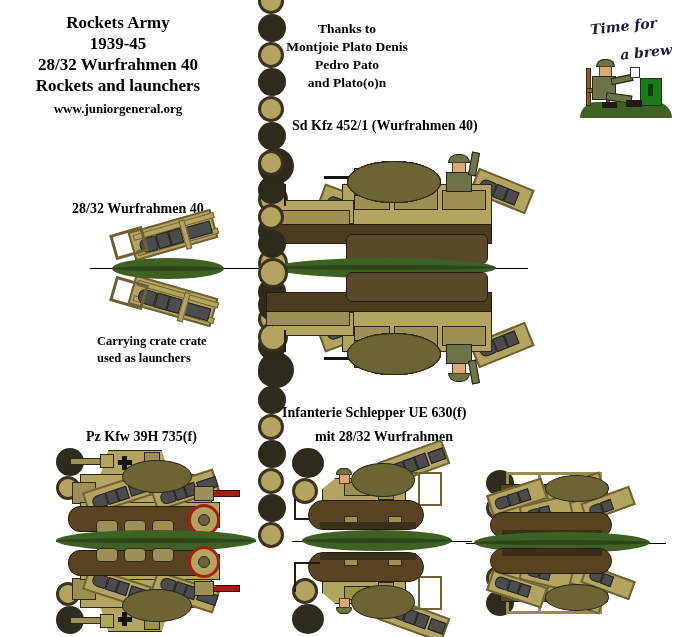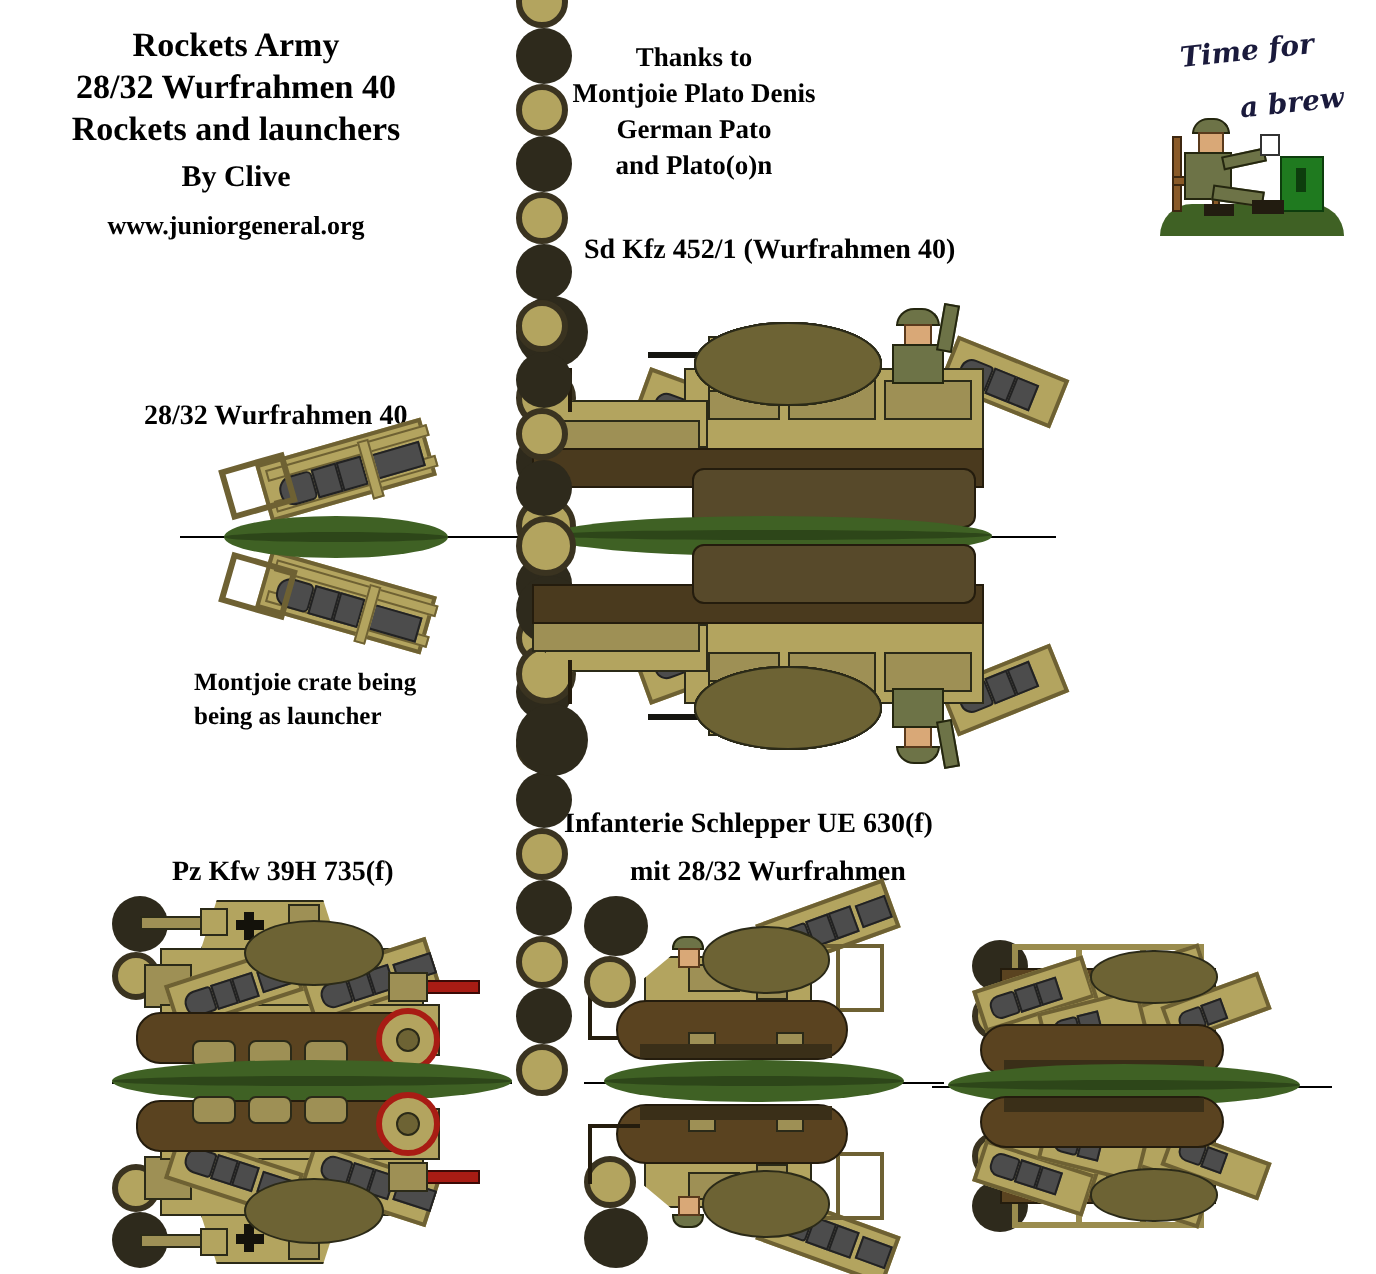--- a/index.html
+++ b/index.html
@@ -49,30 +49,30 @@
 
   .flat{position:absolute;box-sizing:border-box;}
 </style>
 </head>
 <body>
 
 <div class="sheet">
 
   <div class="title-block">
     <div class="t1">Rockets Army</div>
+    <div class="t1">1939-45</div>
     <div class="t1">28/32 Wurfrahmen 40</div>
     <div class="t1">Rockets and launchers</div>
-    <div class="t2">By Clive</div>
     <div class="t3">www.juniorgeneral.org</div>
   </div>
 
   <div class="credits">
     <div>Thanks to</div>
     <div>Montjoie Plato Denis</div>
-    <div>German Pato</div>
+    <div>Pedro Pato</div>
     <div>and Plato(o)n</div>
   </div>
 
   <div class="fig" style="left:578px;top:12px;width:110px;height:105px;">
     <div class="brew" style="left:12px;top:6px;">Time for</div>
     <div class="brew" style="left:42px;top:32px;">a brew</div>
 
     <div class="pc" style="left:2px;top:90px;width:92px;height:16px;background:#3f6124;border-radius:46px 46px 0 0;"></div>
 
     <div class="pc" style="left:8px;top:56px;width:5px;height:38px;background:#8a5a28;border:1px solid #3d2710;"></div>
@@ -89,22 +89,22 @@
     <div class="pc" style="left:52px;top:55px;width:10px;height:11px;background:#ffffff;border:1px solid #333;"></div>
     <div class="pc" style="left:28px;top:82px;width:26px;height:8px;background:#6d7347;border:1px solid #24260f;transform:rotate(8deg);"></div>
     <div class="pc" style="left:48px;top:88px;width:16px;height:7px;background:#221c10;"></div>
     <div class="pc" style="left:24px;top:90px;width:15px;height:6px;background:#221c10;"></div>
   </div>
 
   <div class="seclabel" style="left:292px;top:118px;">Sd Kfz 452/1 (Wurfrahmen 40)</div>
 
   <div class="seclabel" style="left:72px;top:201px;">28/32 Wurfrahmen 40</div>
 
-  <div class="capt" style="left:97px;top:333px;">Montjoie crate being</div>
-  <div class="capt" style="left:97px;top:350px;">being as launcher</div>
+  <div class="capt" style="left:97px;top:333px;">Carrying crate crate</div>
+  <div class="capt" style="left:97px;top:350px;">used as launchers</div>
 
   <div class="seclabel" style="left:86px;top:429px;">Pz Kfw 39H 735(f)</div>
 
   <div class="seclabel" style="left:282px;top:405px;">Infanterie Schlepper UE 630(f)</div>
   <div class="seclabel" style="left:315px;top:429px;">mit 28/32 Wurfrahmen</div>
 
   <div class="fig" style="left:90px;top:212px;width:180px;height:118px;">
 
     <div class="mirror-line" style="left:0px;top:56px;width:180px;"></div>
 

